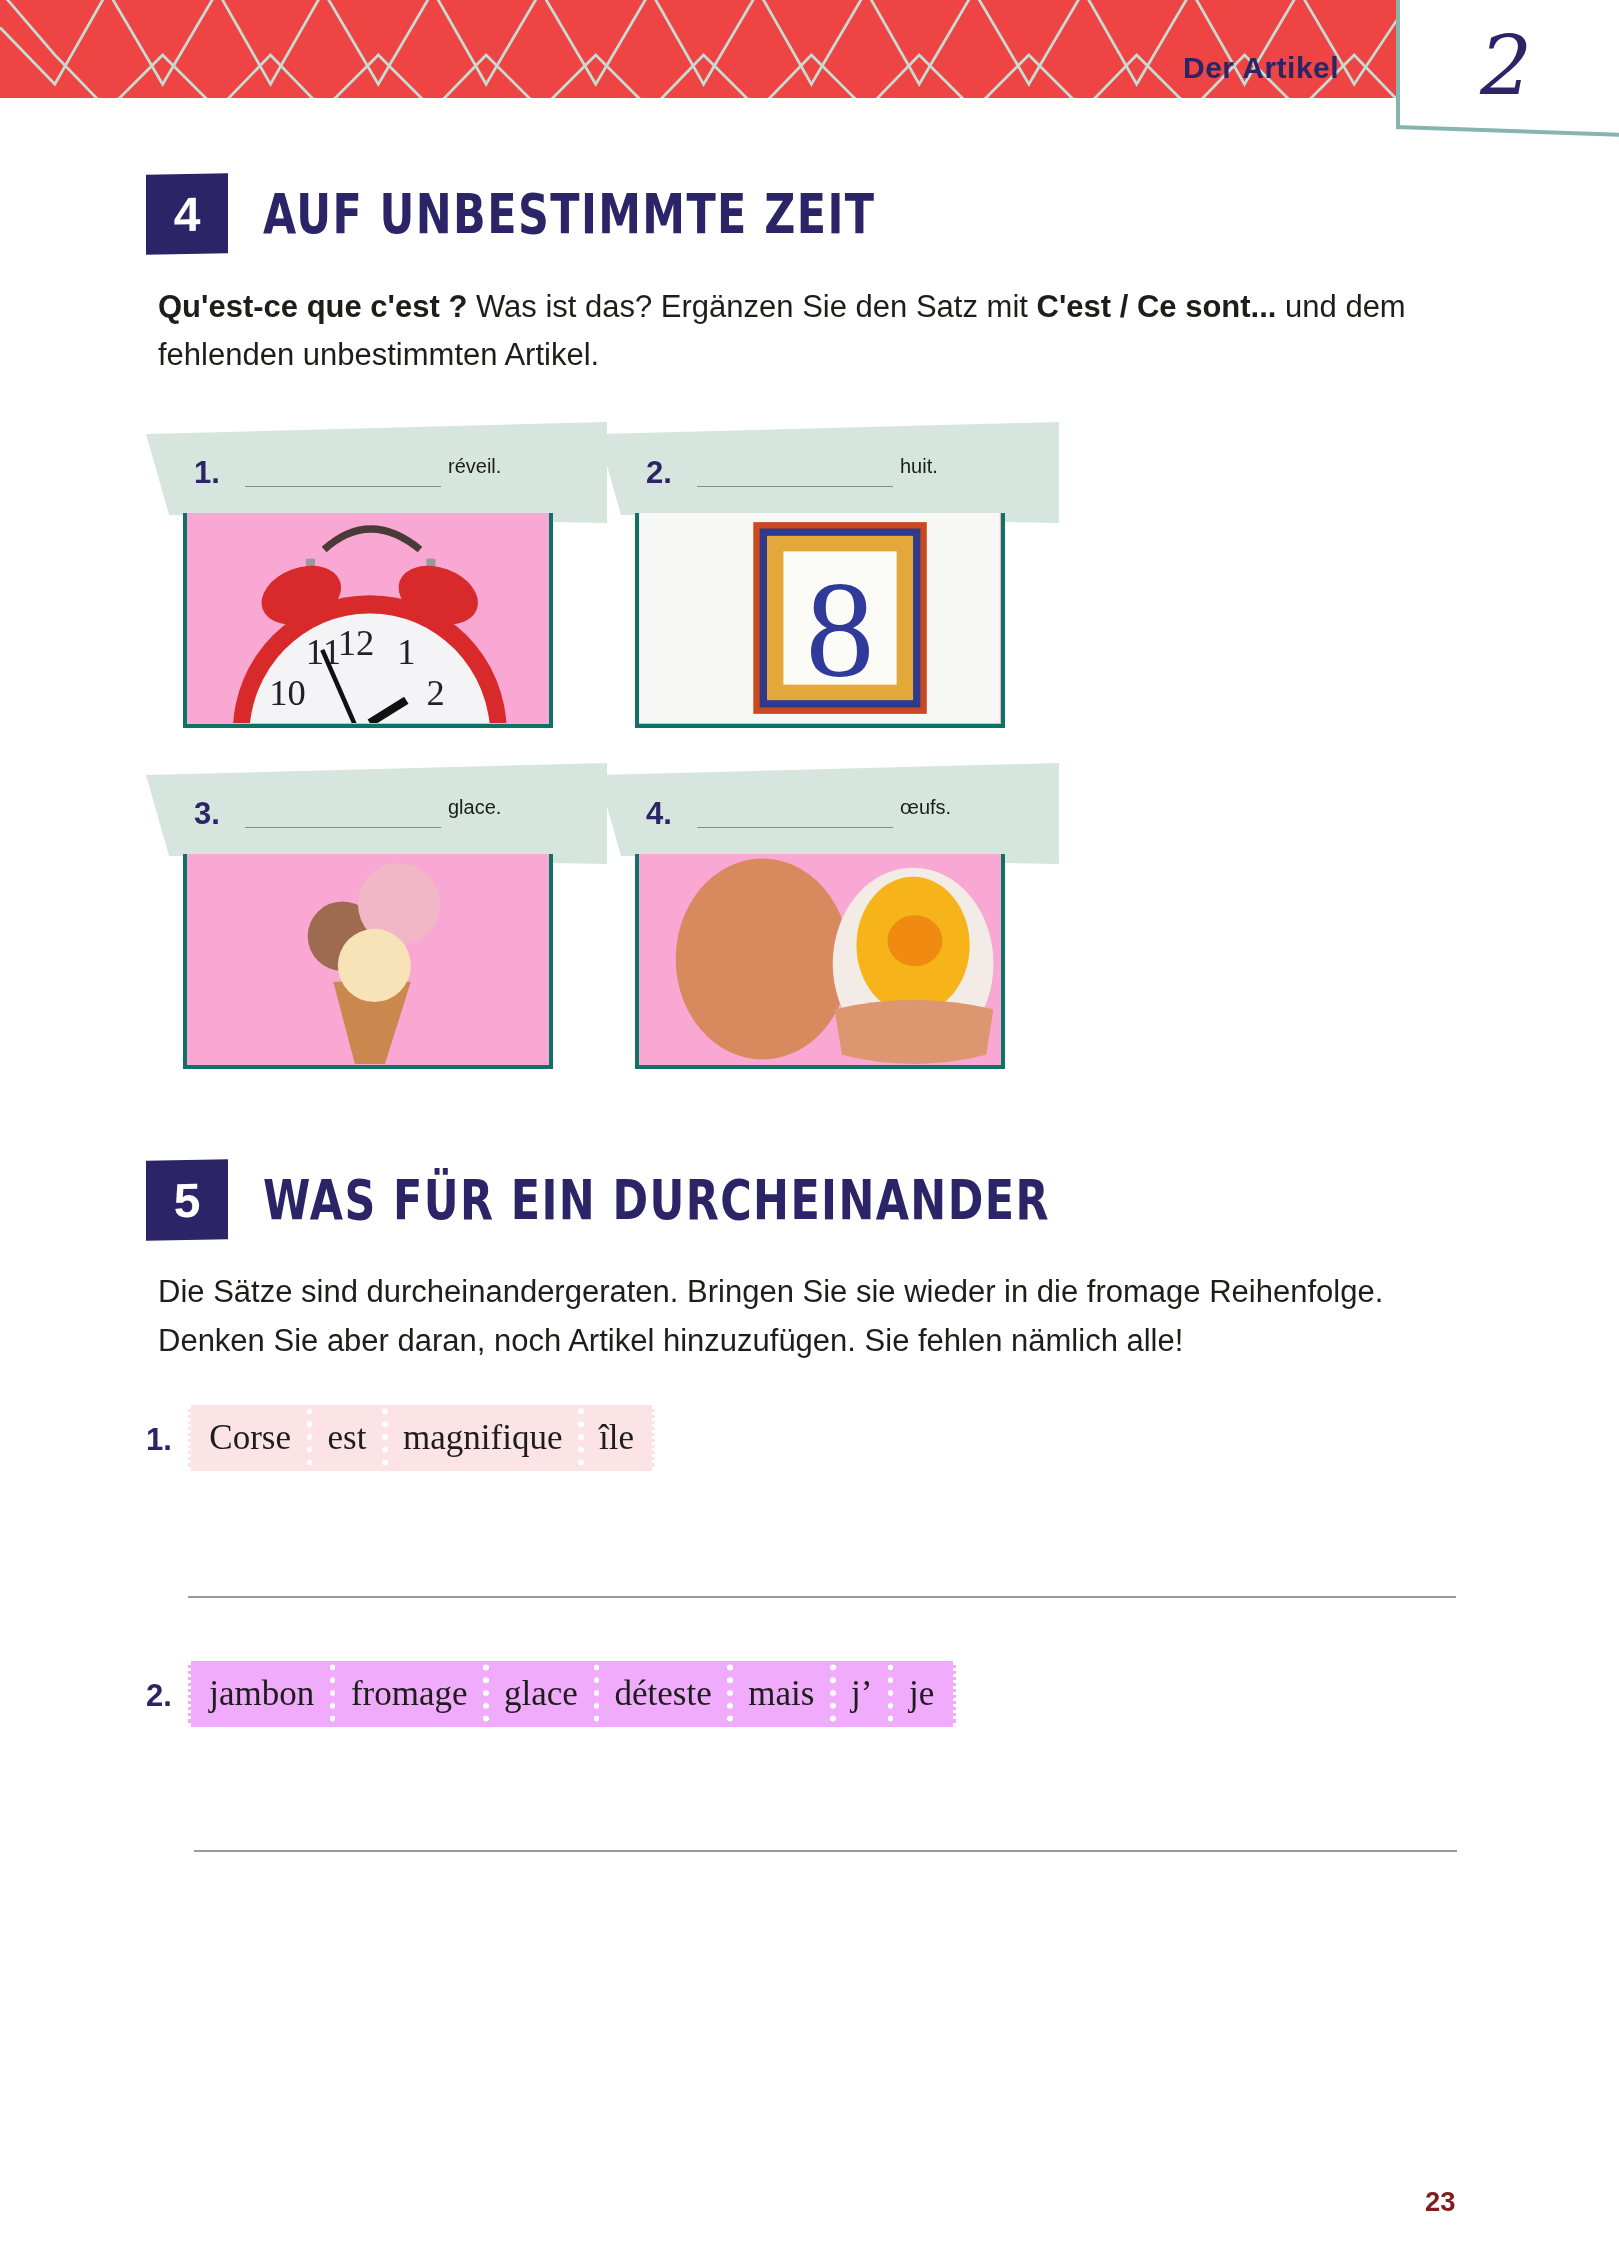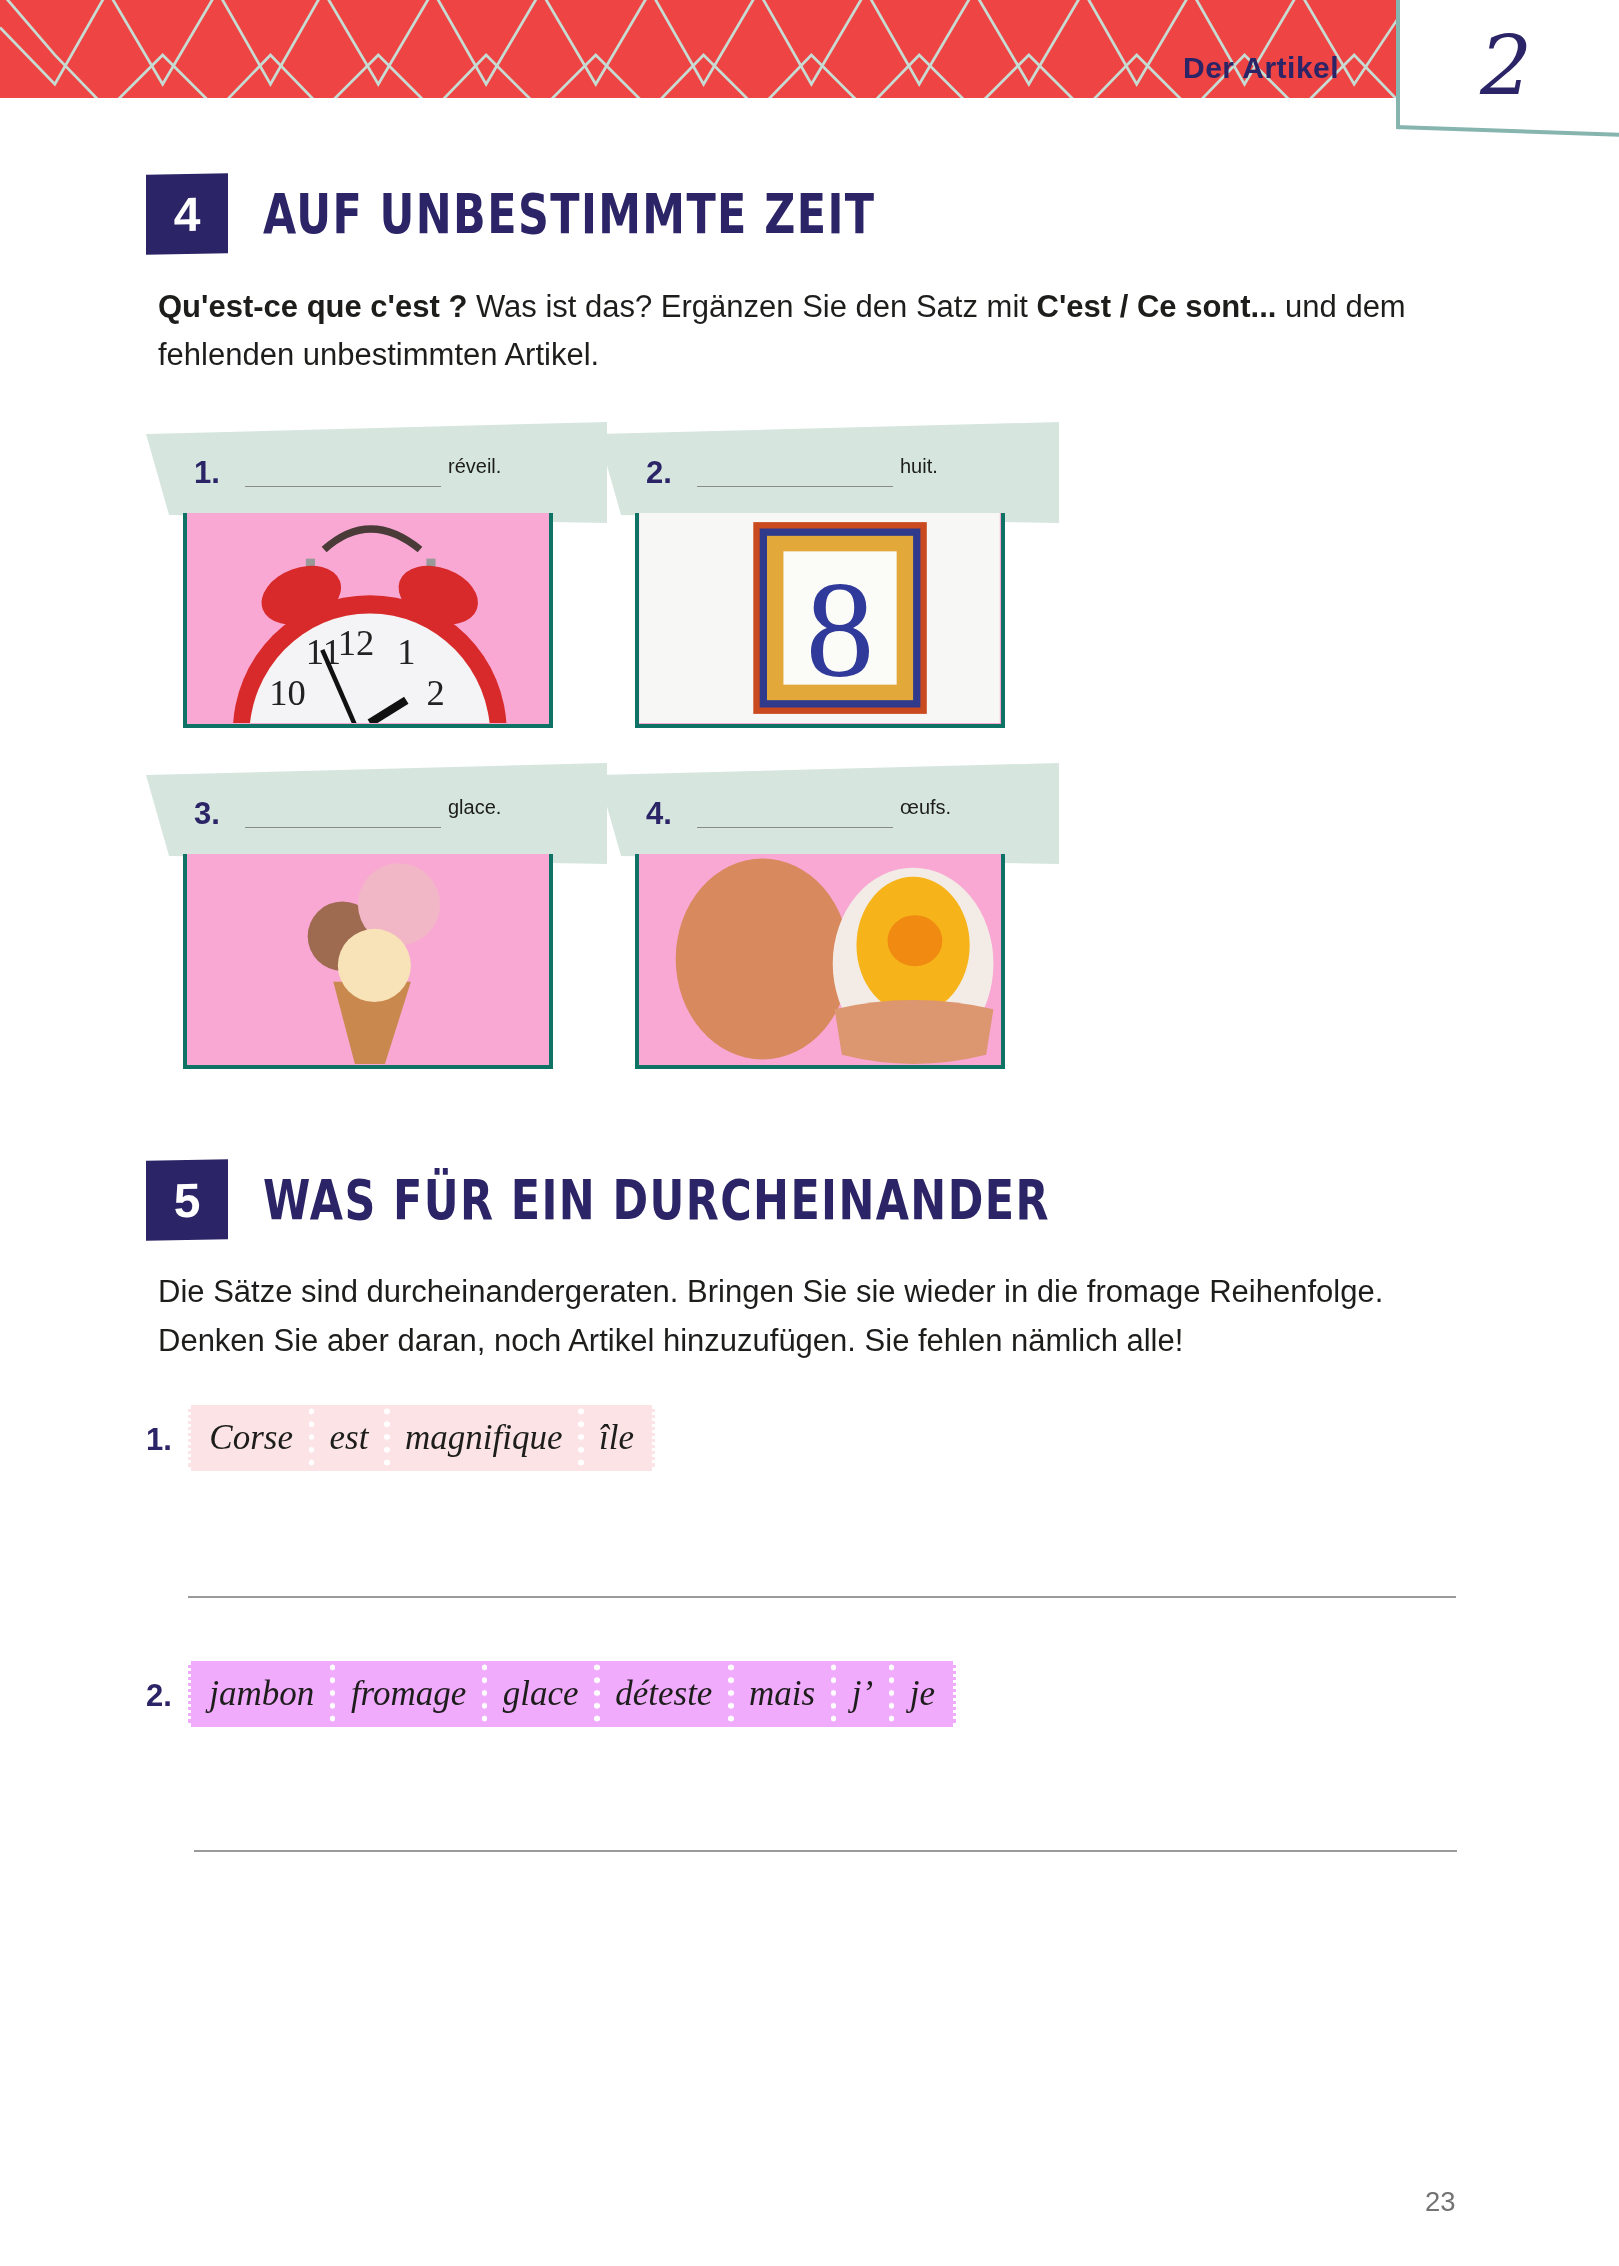--- a/index.html
+++ b/index.html
@@ -60,37 +60,37 @@
   .card-word { position: absolute; left: 302px; top: 33px; font-size: 20px; color: #1d1d1b; }
   .card-frame {
     position: absolute; left: 37px; top: 91px; width: 370px; height: 215px;
     border-left: 4.6px solid #0e7265; border-right: 4.6px solid #0e7265; border-bottom: 4.6px solid #0e7265;
     background: #f9a8d4; overflow: hidden;
   }
   .card-frame svg { display: block; }
 
   
   .row-num { position: absolute; font-size: 31px; font-weight: bold; color: #2b2466; }
-  .strip { position: absolute; display: flex; height: 84px; font-style: italic; }
+  .strip { position: absolute; display: flex; height: 84px; }
   .chip {
     height: 66px; display: flex; align-items: center; padding: 0 18.3px;
     font-family: "Liberation Serif", serif; font-size: 35px; color: #1d1d1b; position: relative;
   }
   .chip + .chip::before {
     content: ""; position: absolute; left: -2.7px; top: 0; bottom: 0; width: 5.5px;
     background-image: radial-gradient(circle, #ffffff 2.7px, transparent 3.2px);
     background-size: 5.5px 12.8px;
   }
   .strip.pink .chip { background: #fbe3e6; }
   .strip.yellow .chip { background: #f0abfc; }
   .strip .chip:first-child { border-left: 3.7px dotted #ffffff; }
   .strip .chip:last-child { border-right: 3.7px dotted #ffffff; }
   .answer-line { position: absolute; height: 0; border-top: 2.7px solid #9a9a9a; }
 
-  .page-number { position: absolute; left: 1425px; top: 2186px; font-size: 27.4px; font-weight: normal; color: #737373; }
+  .page-number { position: absolute; left: 1425px; top: 2186px; font-size: 27.4px; font-weight: bold; color: #7f1d1d; }
 </style>
 </head>
 <body>
 
 <div class="header-band">
   <svg width="1398" height="98" viewBox="0 0 1530 107">
     <g stroke="#c6dcd3" stroke-width="3" fill="none">
       <polyline points="0,30 60,92 118,-10 178,92 238,-10 296,92 354,-10 414,92 474,-10 532,92 592,-10 652,92 712,-10 770,92 830,-10 888,92 948,-10 1006,92 1066,-10 1126,92 1186,-10 1244,92 1304,-10 1362,92 1422,-10 1482,92 1530,20"></polyline>
       <polyline points="0,-10 60,60 118,120 178,60 238,120 296,60 354,120 414,60 474,120 532,60 592,120 652,60 712,120 770,60 830,120 888,60 948,120 1006,60 1066,120 1126,60 1186,120 1244,60 1304,120 1362,60 1422,120 1482,60 1530,110"></polyline>
     </g>

